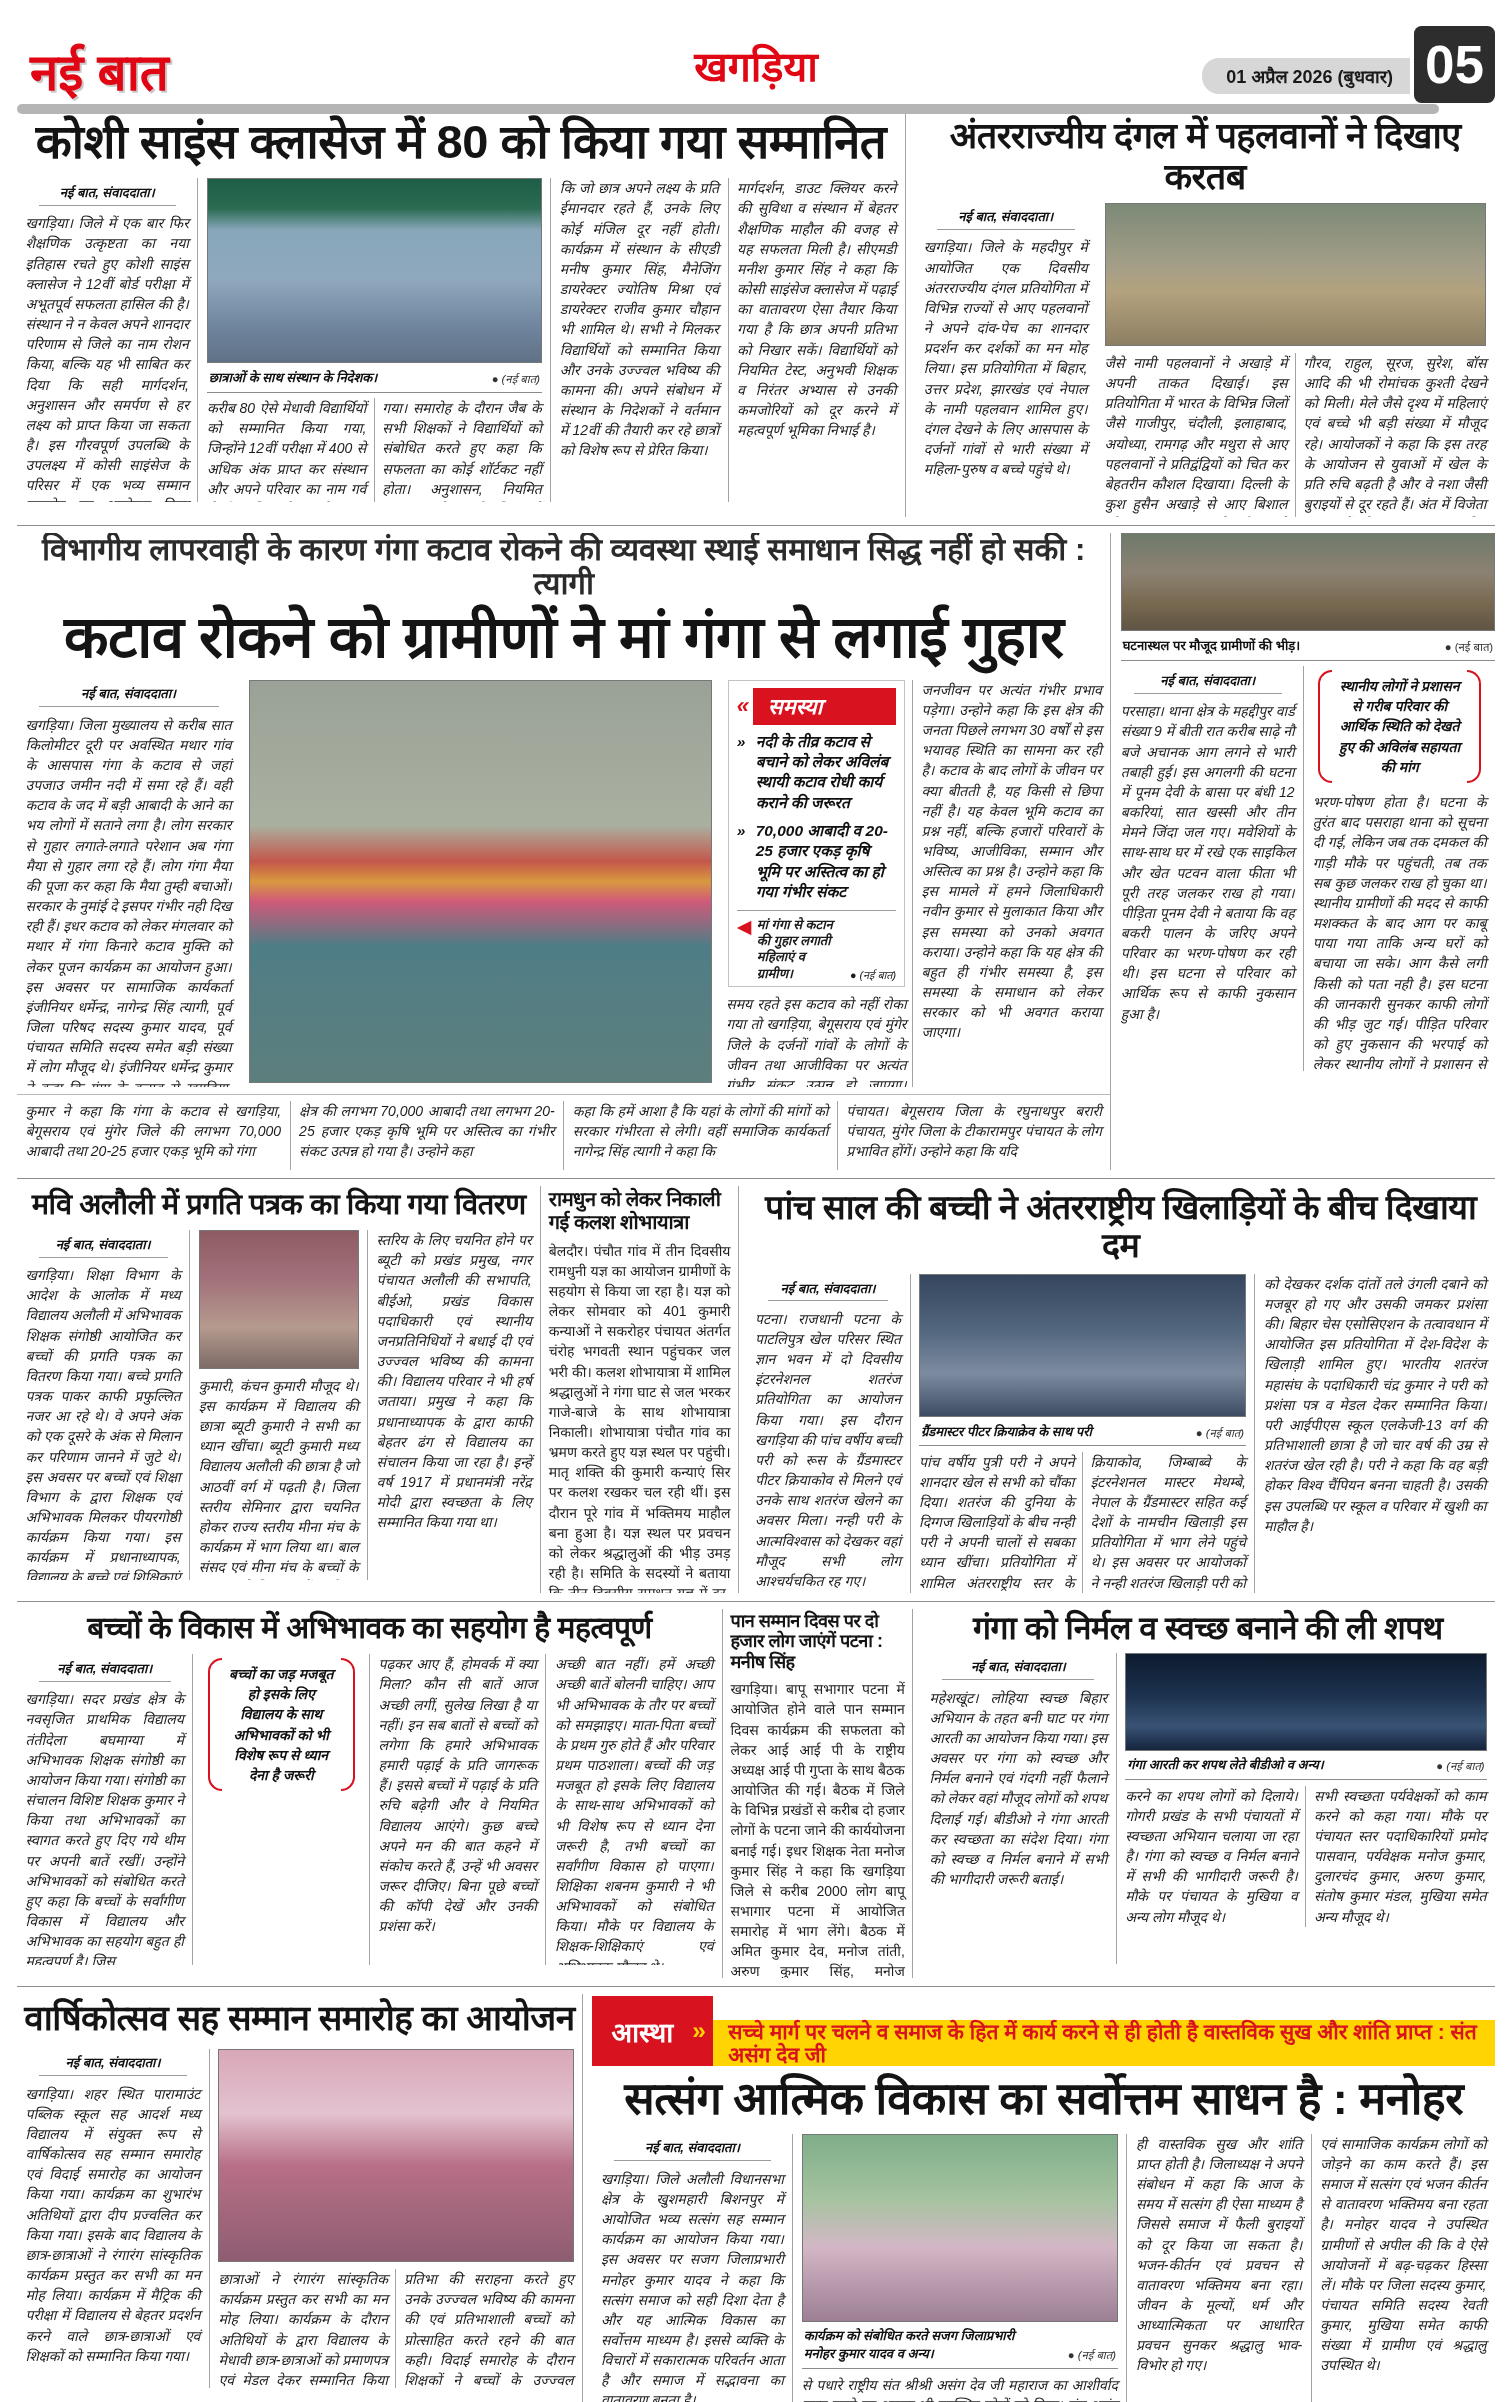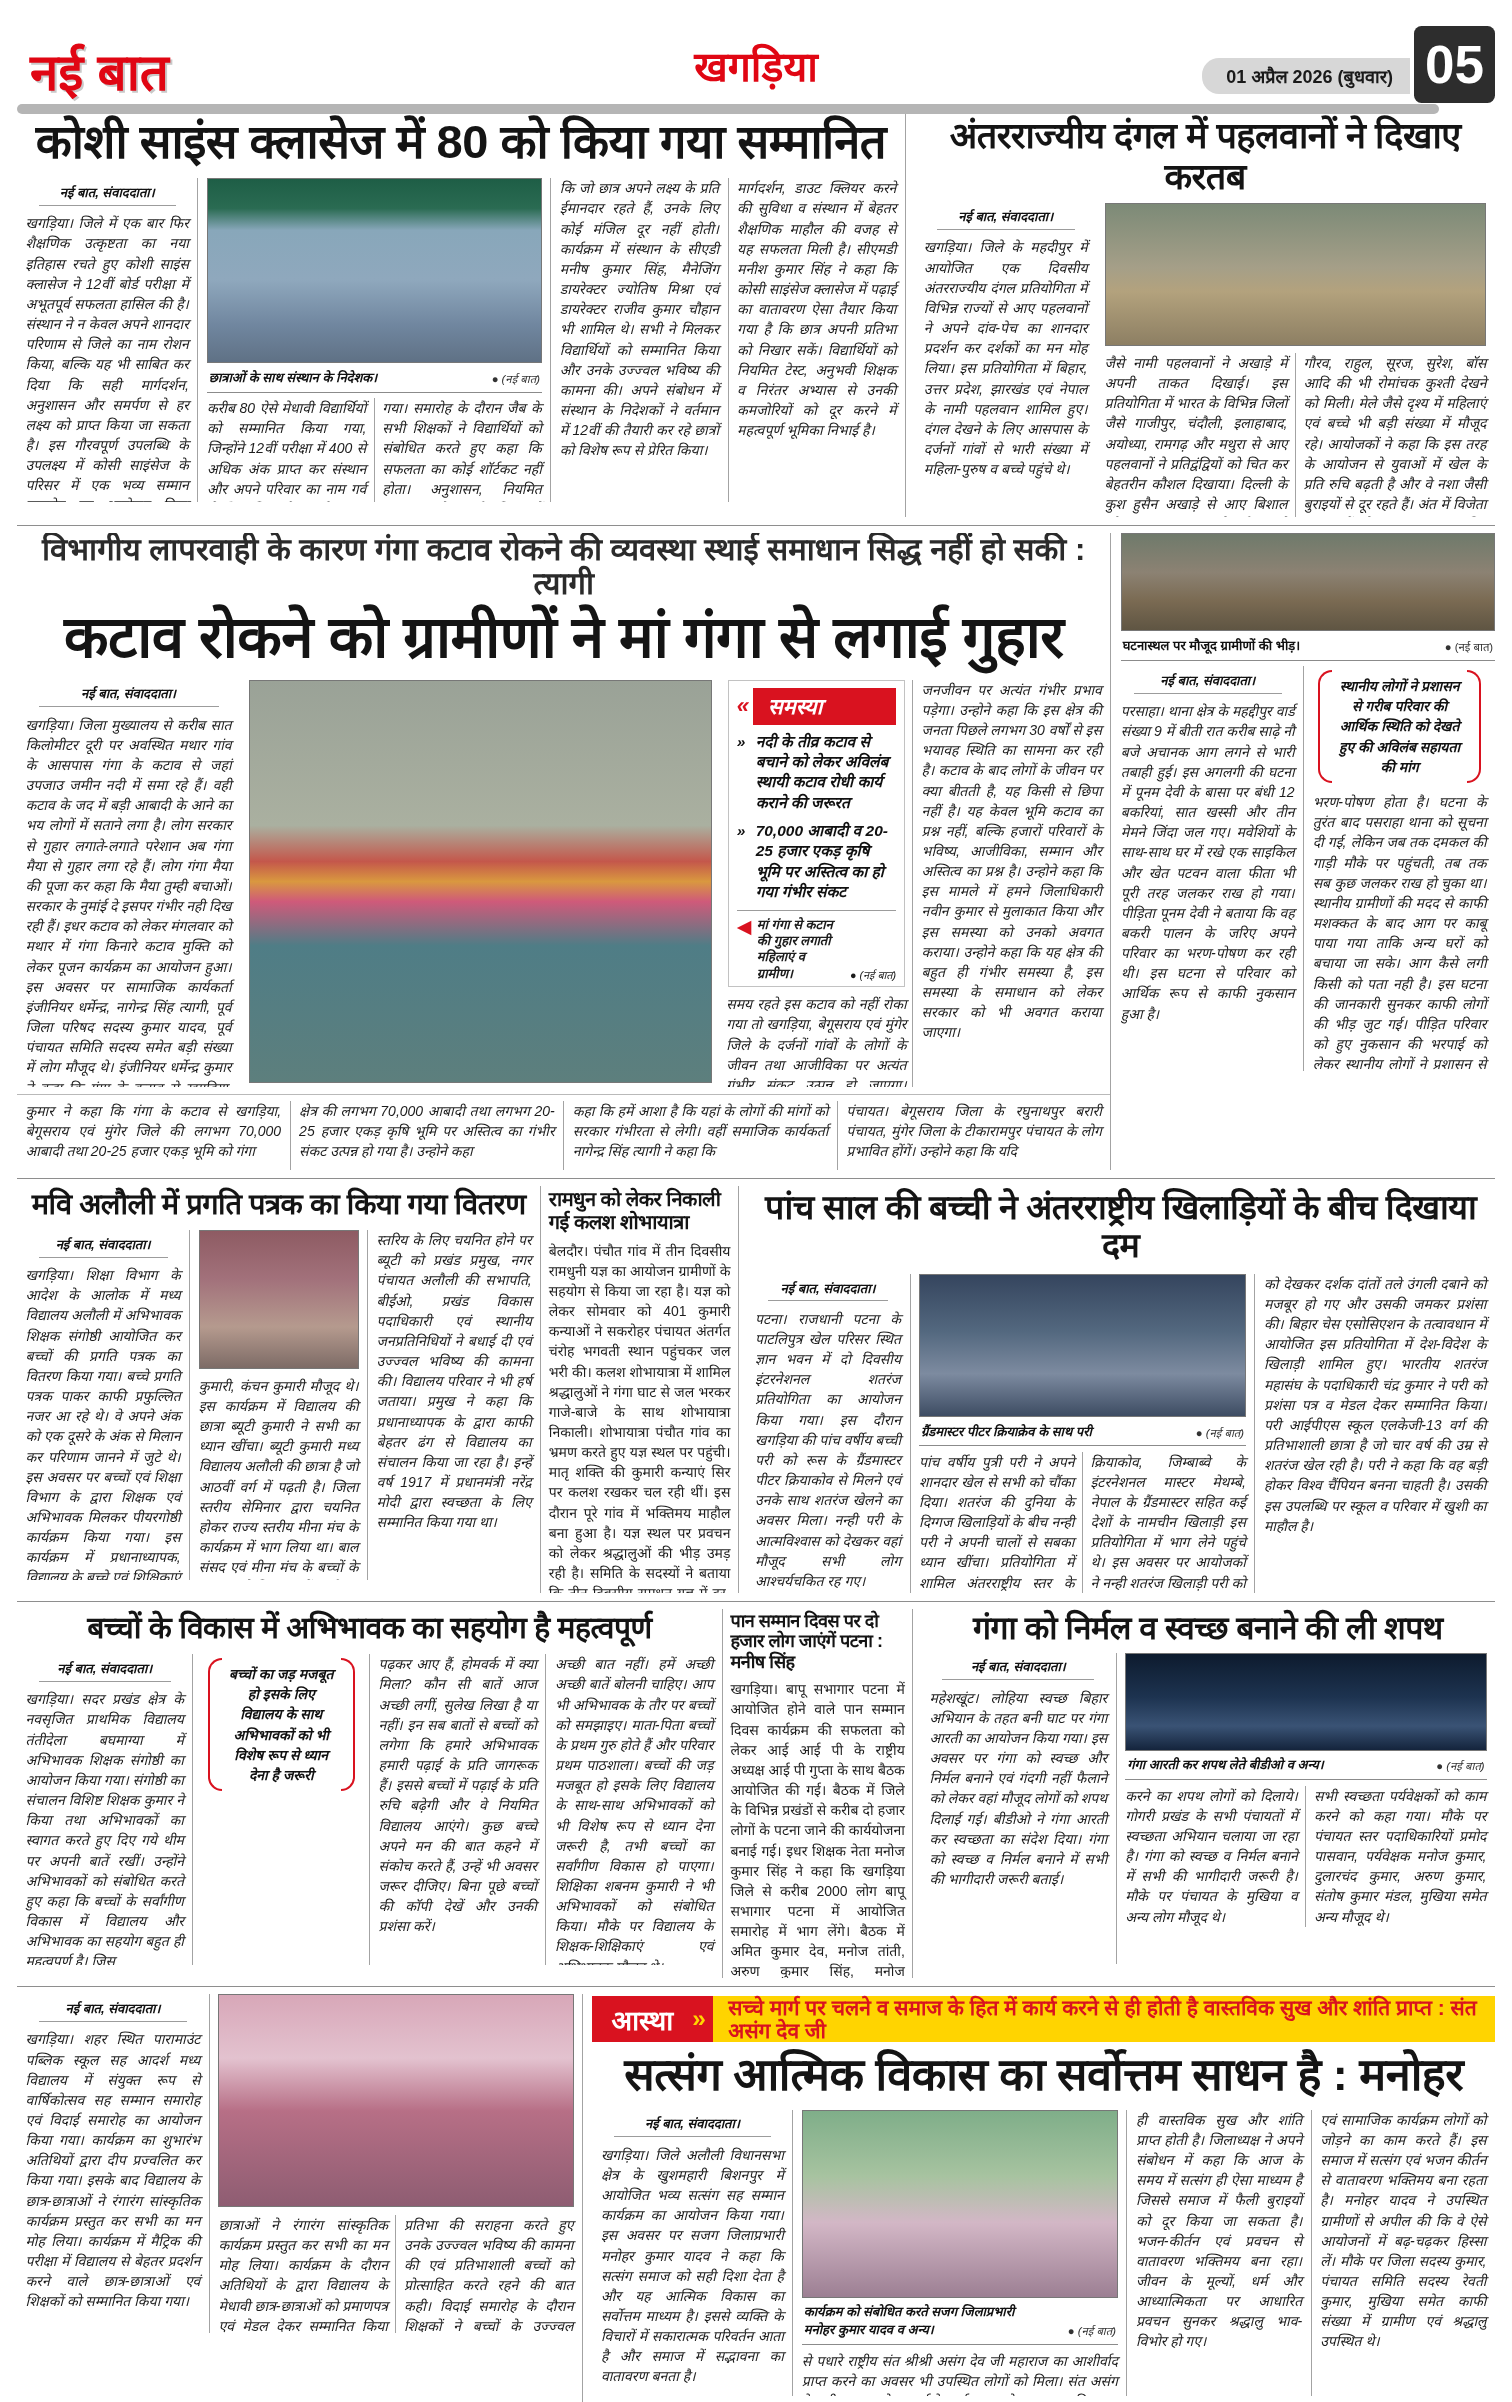--- a/index.html
+++ b/index.html
@@ -48,21 +48,21 @@
   .sbox-cap .credit{font-weight:400;font-size:10.8px;white-space:nowrap;align-self:flex-end;}
   
   .pq{position:relative;margin:3.8px 5.6px 9.4px;padding:5.6px 19px;font-weight:800;font-size:14px;line-height:1.45;text-align:center;color:#111;}
   .pq::before,.pq::after{content:"";position:absolute;top:0;bottom:0;width:12.2px;}
   .pq::before{left:0;border:2.8px solid #d9121f;border-right:none;border-radius:21px 0 0 21px;}
   .pq::after{right:0;border:2.8px solid #d9121f;border-left:none;border-radius:0 21px 21px 0;}
   
   .astha{display:flex;align-items:stretch;margin:1.9px 0 7.5px;}
   .astha-tag{background:#d9121f;color:#fff;font-weight:900;font-size:27px;padding:3.8px 19px;display:flex;align-items:center;}
   .astha-chev{background:#d9121f;color:#ffd400;font-weight:900;font-size:24.5px;display:flex;align-items:center;padding:0 7.5px 0 0;}
-  .astha-strip{flex:1;background:#ffd400;color:#d9121f;font-weight:900;font-size:21px;display:flex;align-items:center;padding:0 15px;line-height:1.1;}
+  .astha-strip{flex:1;background:#ffd400;color:#d9121f;font-weight:900;font-size:21px;display:flex;align-items:center;padding:0 15px;line-height:1.1;margin-top:24px;}
 </style>
 </head>
 <body>
 
 <div class="page">
 
   <div class="hdr">
     <div class="mast">नई बात</div>
     <div class="city">खगड़िया</div>
     <div class="datebar">01 अप्रैल 2026 (बुधवार)</div>
@@ -270,20 +270,21 @@
         </div>
       </div>
     </div>
   </div>
 
   <hr class="hrule">
 
   <div class="row" style="height:414px;">
 
     <div class="art" style="width:38.5%;">
+      <div class="hl" style="font-size:35px;margin:3.8px 0 11.3px;">वार्षिकोत्सव सह सम्मान समारोह का आयोजन</div>
       <div class="row" style="height:339px;">
         <div class="col" style="width:33%;">
           <div class="byline">नई बात, संवाददाता।</div>
           <div class="bodytxt">खगड़िया। शहर स्थित पारामाउंट पब्लिक स्कूल सह आदर्श मध्य विद्यालय में संयुक्त रूप से वार्षिकोत्सव सह सम्मान समारोह एवं विदाई समारोह का आयोजन किया गया। कार्यक्रम का शुभारंभ अतिथियों द्वारा दीप प्रज्वलित कर किया गया। इसके बाद विद्यालय के छात्र-छात्राओं ने रंगारंग सांस्कृतिक कार्यक्रम प्रस्तुत कर सभी का मन मोह लिया। कार्यक्रम में मैट्रिक की परीक्षा में विद्यालय से बेहतर प्रदर्शन करने वाले छात्र-छात्राओं एवं शिक्षकों को सम्मानित किया गया।</div>
         </div>
         <div class="col vsep" style="width:67%;">
           <div class="photo ph-stage" style="height:213px;"></div>
           <div class="row" style="margin-top:7.5px;">
             <div class="bodytxt" style="width:50%;padding-right:7.5px;">छात्राओं ने रंगारंग सांस्कृतिक कार्यक्रम प्रस्तुत कर सभी का मन मोह लिया। कार्यक्रम के दौरान अतिथियों के द्वारा विद्यालय के मेधावी छात्र-छात्राओं को प्रमाणपत्र एवं मेडल देकर सम्मानित किया गया।</div>
             <div class="bodytxt vsep" style="width:50%;padding-left:7.5px;">प्रतिभा की सराहना करते हुए उनके उज्ज्वल भविष्य की कामना की एवं प्रतिभाशाली बच्चों को प्रोत्साहित करते रहने की बात कही। विदाई समारोह के दौरान शिक्षकों ने बच्चों के उज्ज्वल भविष्य के लिए शुभकामनाएं दी। मौके पर विद्यालय के निदेशक, प्राचार्य, शिक्षक-शिक्षिकाएं एवं अभिभावक मौजूद थे।</div>

